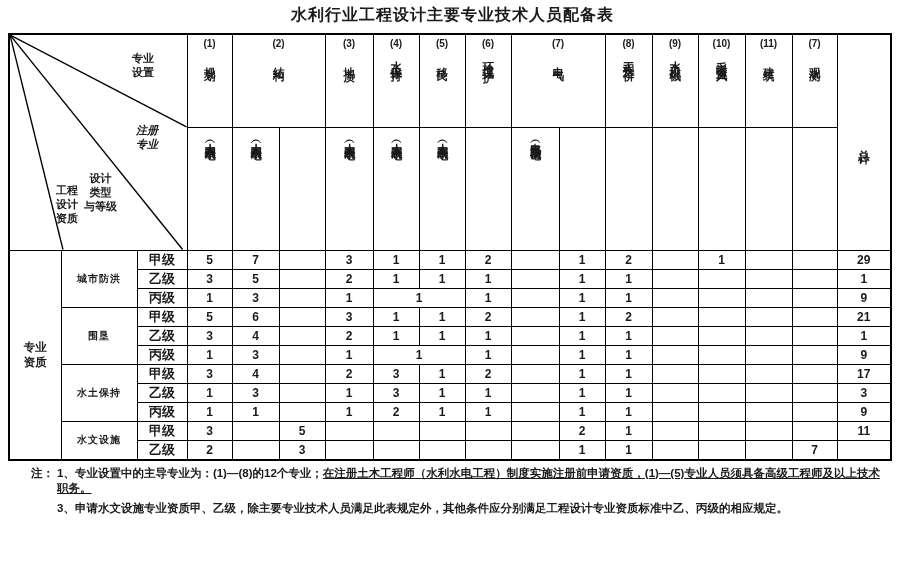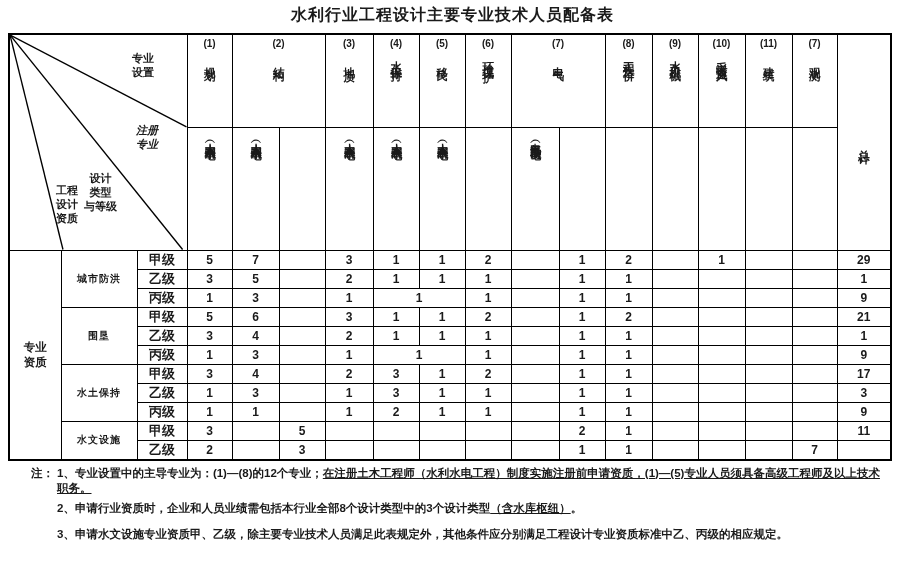--- a/index.html
+++ b/index.html
@@ -375,17 +375,14 @@
     <td class="num"></td>
     <td class="num">7</td>
   </tr>
 </tbody>
   </table>
 
 <div class="notes">
   <p class="note" id="note-1">
     <span class="note-label">注：</span><span>1、专业设置中的主导专业为：(1)—(8)的12个专业；</span><span class="u">在注册土木工程师（水利水电工程）制度实施注册前申请资质，(1)—(5)专业人员须具备高级工程师及以上技术职务。</span>
   </p>
-  <p class="note" id="note-2">
-    <span>2、申请行业资质时，企业和人员业绩需包括本行业全部8个设计类型中的3个设计类型</span><span class="u">（含水库枢纽）</span><span>。</span>
-  </p>
   <p class="note" id="note-3">3、申请水文设施专业资质甲、乙级，除主要专业技术人员满足此表规定外，其他条件应分别满足工程设计专业资质标准中乙、丙级的相应规定。</p>
 </div>
 
 </body></html>

